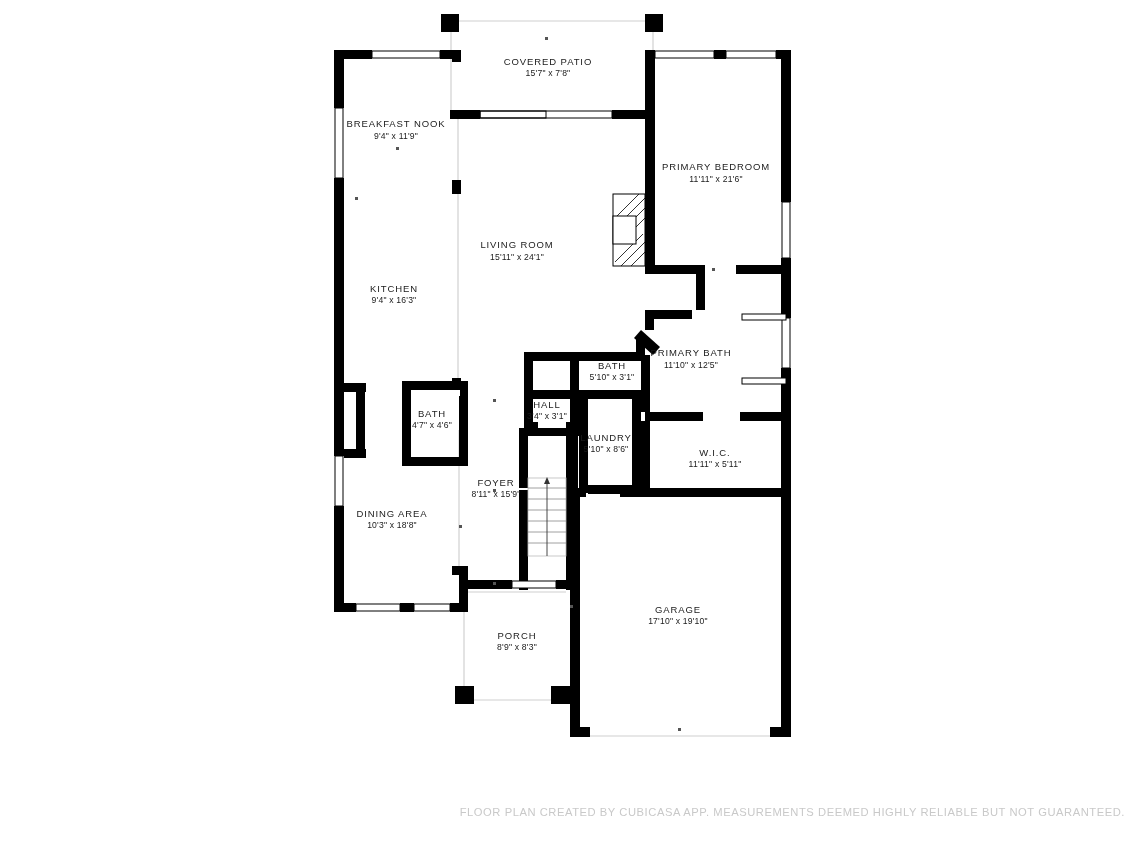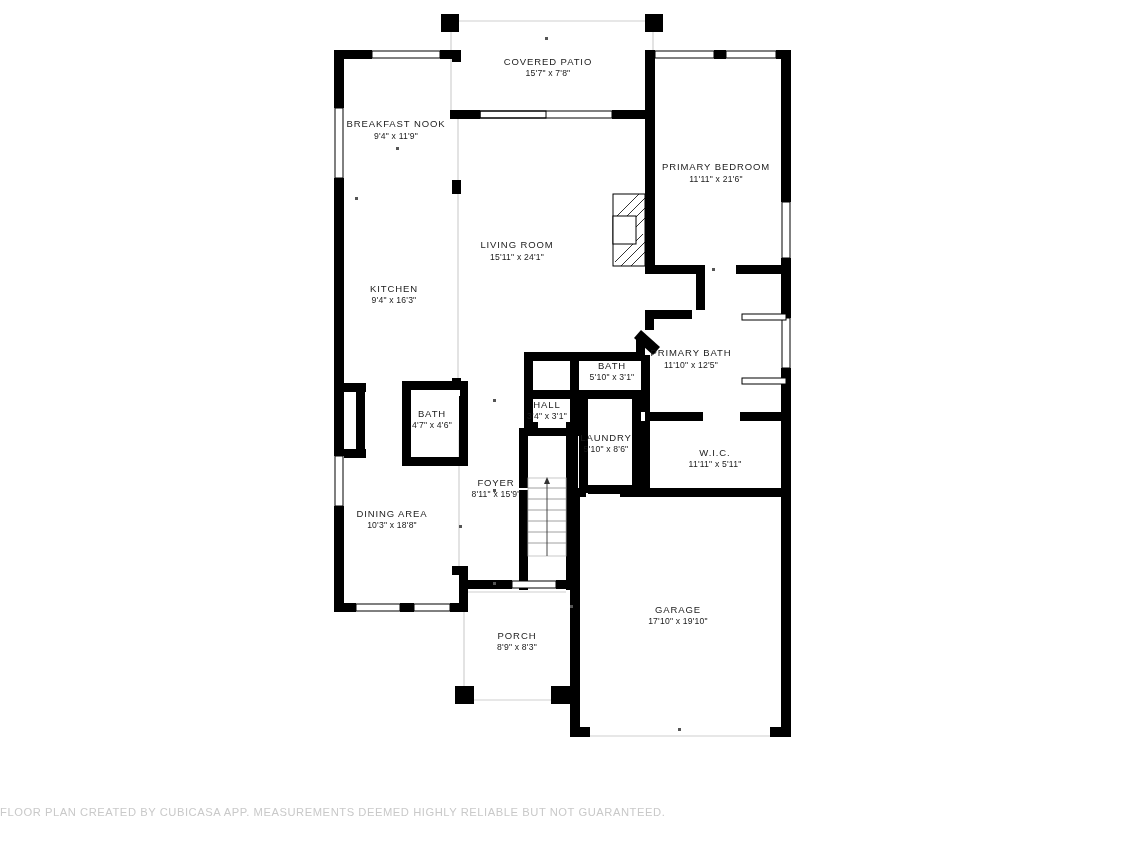--- a/index.html
+++ b/index.html
@@ -41,21 +41,21 @@
     letter-spacing: 0.2px;
     fill: #1a1a1a;
     text-anchor: middle;
     font-weight: 400;
   }
   .footer-note {
     position: absolute;
     left: 0;
     width: 1125px;
     top: 806px;
-    text-align: left;
+    text-align: right;
     font-family: "Liberation Sans", sans-serif;
     font-size: 11.2px;
     letter-spacing: 0.55px;
     color: #c9c9c9;
     white-space: nowrap;
   }
 </style>
 </head>
 <body>
 

